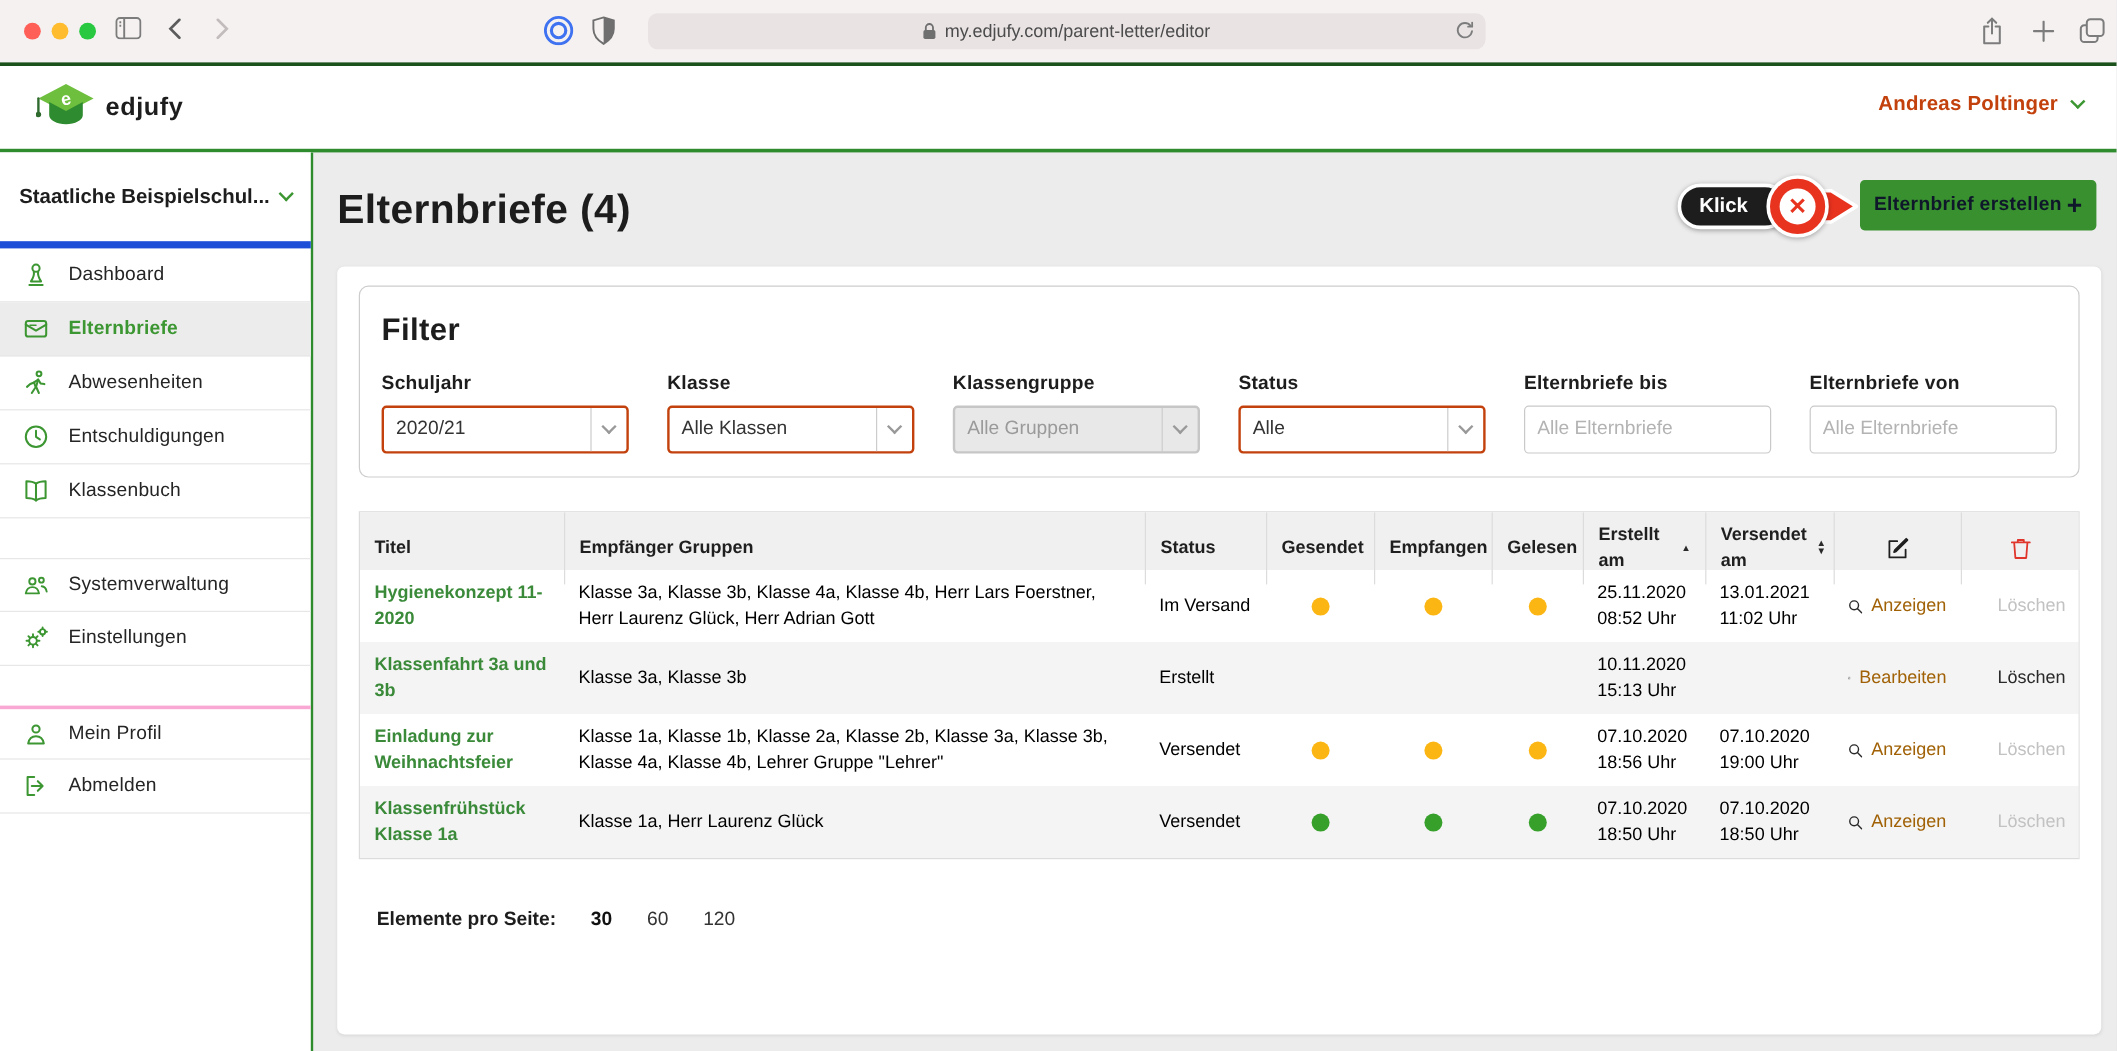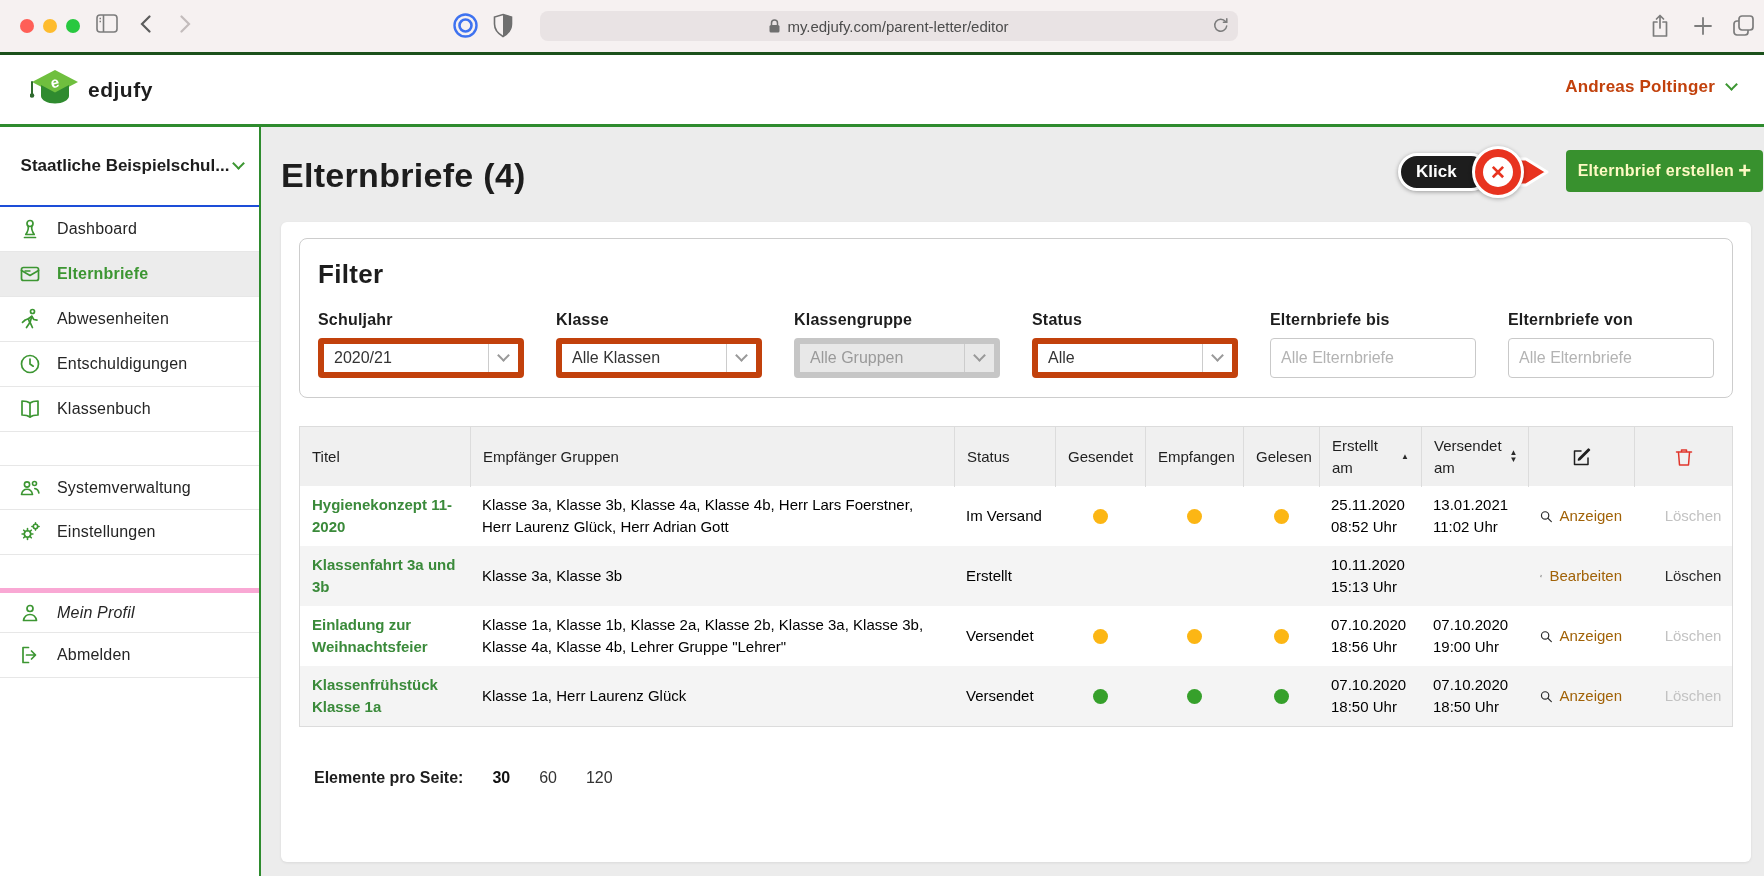--- a/index.html
+++ b/index.html
@@ -22,34 +22,34 @@
   .app-header { position:absolute; top:55px; left:0; width:100%; height:69px; background:#fff; }
   .logo { position:absolute; left:30px; top:13px; display:flex; align-items:center; gap:8px; cursor:pointer; }
   .logo-text { font-size:21px; font-weight:800; color:#1d1d1d; letter-spacing:.5px; }
   .user-menu { position:absolute; right:28px; top:22px; display:flex; align-items:center; gap:12px; cursor:pointer; }
   .user-name { font-size:17px; font-weight:bold; color:#c2410c; letter-spacing:.2px; }
   .chev { width:9px; height:9px; border-right:2.5px solid #3c9632; border-bottom:2.5px solid #3c9632; transform:rotate(45deg); margin-top:-5px; }
   .line-green { position:absolute; top:124px; left:0; width:100%; height:3px; background:#2e8b2e; }
 
   
   .sidebar { position:absolute; top:127px; left:0; width:261px; bottom:0; background:#fff; border-right:2px solid #2e8b2e; }
-  .school { height:80px; display:flex; align-items:center; padding:0 16px; border-bottom:2px solid #1d4ed8; cursor:pointer;text-align:center; }
+  .school { height:80px; display:flex; align-items:center; padding:0 16px; border-bottom:6px solid #1d4ed8; cursor:pointer; }
   .school-name { font-size:17px; font-weight:bold; color:#1d1d1d; flex:1; white-space:nowrap; overflow:hidden; }
   .nav-item { height:45px; display:flex; align-items:center; gap:15px; padding:0 18px; border-bottom:1px solid #e7e7e7; cursor:pointer; font-size:16px; color:#252525; letter-spacing:.2px; }
   .nav-item:first-child { border-top:1px solid #e7e7e7; }
   .nav-item.active { background:#ececec; }
   .nav-item.active .nav-label { color:#3c9632; font-weight:bold; }
   .nav-gap { height:33px; }
   .nav-item svg { flex:0 0 24px; }
 
   
   .main-title { position:absolute; left:281px; top:156px; font-size:34px; font-weight:700; color:#1d1d1d; letter-spacing:.3px; }
   .create-btn { position:absolute; left:1550px; top:150px; width:197px; height:42px; background:#38912e; border:none; border-radius:4px;
-                color:#fef9c3; font-family:inherit; font-size:16px; font-weight:bold; letter-spacing:.3px; cursor:pointer;
-                display:flex; align-items:center; justify-content:center; gap:4px;margin-left:16px; }
+                color:#0f172a; font-family:inherit; font-size:16px; font-weight:bold; letter-spacing:.3px; cursor:pointer;
+                display:flex; align-items:center; justify-content:center; gap:4px; }
   .create-btn .plus { font-size:22px; font-weight:bold; line-height:1; }
 
   
   .klick { position:absolute; left:1398px; top:148px; width:152px; height:48px; pointer-events:none; }
   .klick-arrow { position:absolute; left:104px; top:5px; }
   .klick-pill { position:absolute; left:0; top:5px; height:38px; background:#1d1d1d; border:3px solid #fff; border-radius:19px;
                 color:#fff; font-size:17px; font-weight:bold; display:flex; align-items:center; padding:0 30px 0 15px;
                 box-shadow:0 1px 4px rgba(0,0,0,.35); }
   .klick-circle { position:absolute; left:74px; top:-2px; width:52px; height:52px; border-radius:50%; background:#e8331f; border:3px solid #fff;
                   display:flex; align-items:center; justify-content:center; box-shadow:0 1px 4px rgba(0,0,0,.3); }
@@ -58,33 +58,33 @@
 
   
   .panel { position:absolute; left:281px; top:222px; width:1470px; height:640px; background:#fff; border-radius:6px;
            box-shadow:0 1px 3px rgba(0,0,0,.08); padding:16px 18px; }
 
   .filter-card { border:1px solid #cdcdcd; border-radius:8px; height:160px; padding:20px 18px 0; background:#fff; }
   .filter-title { font-size:26px; font-weight:800; color:#1d1d1d; letter-spacing:.3px; }
   .filter-row { display:flex; gap:32px; margin-top:21px; }
   .ffield { width:206px; }
   .flabel { font-size:16px; font-weight:bold; color:#1d1d1d; margin-bottom:9px; letter-spacing:.2px; }
-  .fselect { height:40px; border:6px solid #c2410c; border-radius:4px; background:#fff; display:flex; align-items:center; cursor:pointer; }
+  .fselect { height:40px; border:2px solid #c2410c; border-radius:4px; background:#fff; display:flex; align-items:center; cursor:pointer; }
   .fselect .fval { flex:1; font-size:16px; color:#333; padding:0 10px; white-space:nowrap; overflow:hidden; }
   .fselect .chev-box { width:30px; align-self:stretch; border-left:1px solid #ccc; display:flex; align-items:center; justify-content:center; }
   .fselect .chev { border-color:#999; border-width:2px; }
   .fselect.disabled { background:#e8e8e8; border-color:#c6c6c6; cursor:default; }
   .fselect.disabled .fval { color:#9a9a9a; }
   .finput { width:100%; height:40px; border:1px solid #c9c9c9; border-radius:4px; font-family:inherit; font-size:16px; color:#333; padding:0 10px; }
   .finput::placeholder { color:#b3b3b3; }
 
   
   .ptable { margin-top:28px; border:1px solid #dcdcdc; font-size:15px; }
   .trow { display:grid; grid-template-columns:170px 484px 101px 90px 98px 76px 102px 107px 106px 98px; align-items:center; }
-  .thead { background:#f0f0f0; height:59px; font-weight:normal; color:#1f1f1f; }
+  .thead { background:#f0f0f0; height:48px; font-weight:bold; color:#1f1f1f; }
   .thead .tcell { border-left:1px solid #dcdcdc; height:100%; display:flex; align-items:center; }
   .thead .tcell:first-child { border-left:none; }
   .tcell { padding:8px 12px; line-height:1.45; }
   .tc-center { display:flex; justify-content:center; align-items:center; text-align:center; }
   .sort-wrap { display:flex; align-items:center; gap:8px; width:100%; cursor:pointer; }
   .sort-ic { font-size:8px; color:#2a2a2a; line-height:.8; text-align:center; }
   .tbody .trow { min-height:60px; background:#fff; }
   .tbody .trow:nth-child(even) { background:#f4f4f4; }
   .title-link { color:#3a8a3a; font-weight:bold; cursor:pointer; line-height:1.45; }
   .dot { width:15px; height:15px; border-radius:50%; display:inline-block; }
@@ -253,21 +253,21 @@
     <div class="nav-item">
       <svg width="24" height="24" viewBox="0 0 24 24" fill="none" stroke="#3c9632" stroke-width="1.6" stroke-linecap="round">
           <circle cx="9.5" cy="14" r="3.2"></circle>
           <path d="M9.5 8.6v2.2M9.5 17.2v2.2M4.1 14h2.2M12.7 14h2.2M5.7 10.2l1.6 1.6M11.7 16.2l1.6 1.6M5.7 17.8l1.6-1.6M11.7 11.8l1.6-1.6"></path>
           <circle cx="17.5" cy="6.5" r="2.2"></circle>
           <path d="M17.5 2.9v1.4M17.5 8.7v1.4M13.9 6.5h1.4M19.7 6.5h1.4"></path>
         </svg>
       <span class="nav-label">Einstellungen</span>
     </div>
     <div class="nav-gap"></div>
-    <div class="nav-item" style="border-top:5px solid #f9a8d4;font-style:italic;">
+    <div class="nav-item" style="border-top:3px solid #f9a8d4;">
       <svg width="24" height="24" viewBox="0 0 24 24" fill="none" stroke="#3c9632" stroke-width="1.7" stroke-linecap="round" stroke-linejoin="round">
           <circle cx="12" cy="7.5" r="3"></circle>
           <path d="M5.5 19.5c.7-3.8 3.1-6 6.5-6s5.8 2.2 6.5 6z"></path>
         </svg>
       <span class="nav-label">Mein Profil</span>
     </div>
     <div class="nav-item">
       <svg width="24" height="24" viewBox="0 0 24 24" fill="none" stroke="#3c9632" stroke-width="1.7" stroke-linecap="round" stroke-linejoin="round">
           <path d="M10.5 4.5H5v15h5.5"></path>
           <path d="M13.5 8l4 4-4 4M8.5 12H17"></path>

